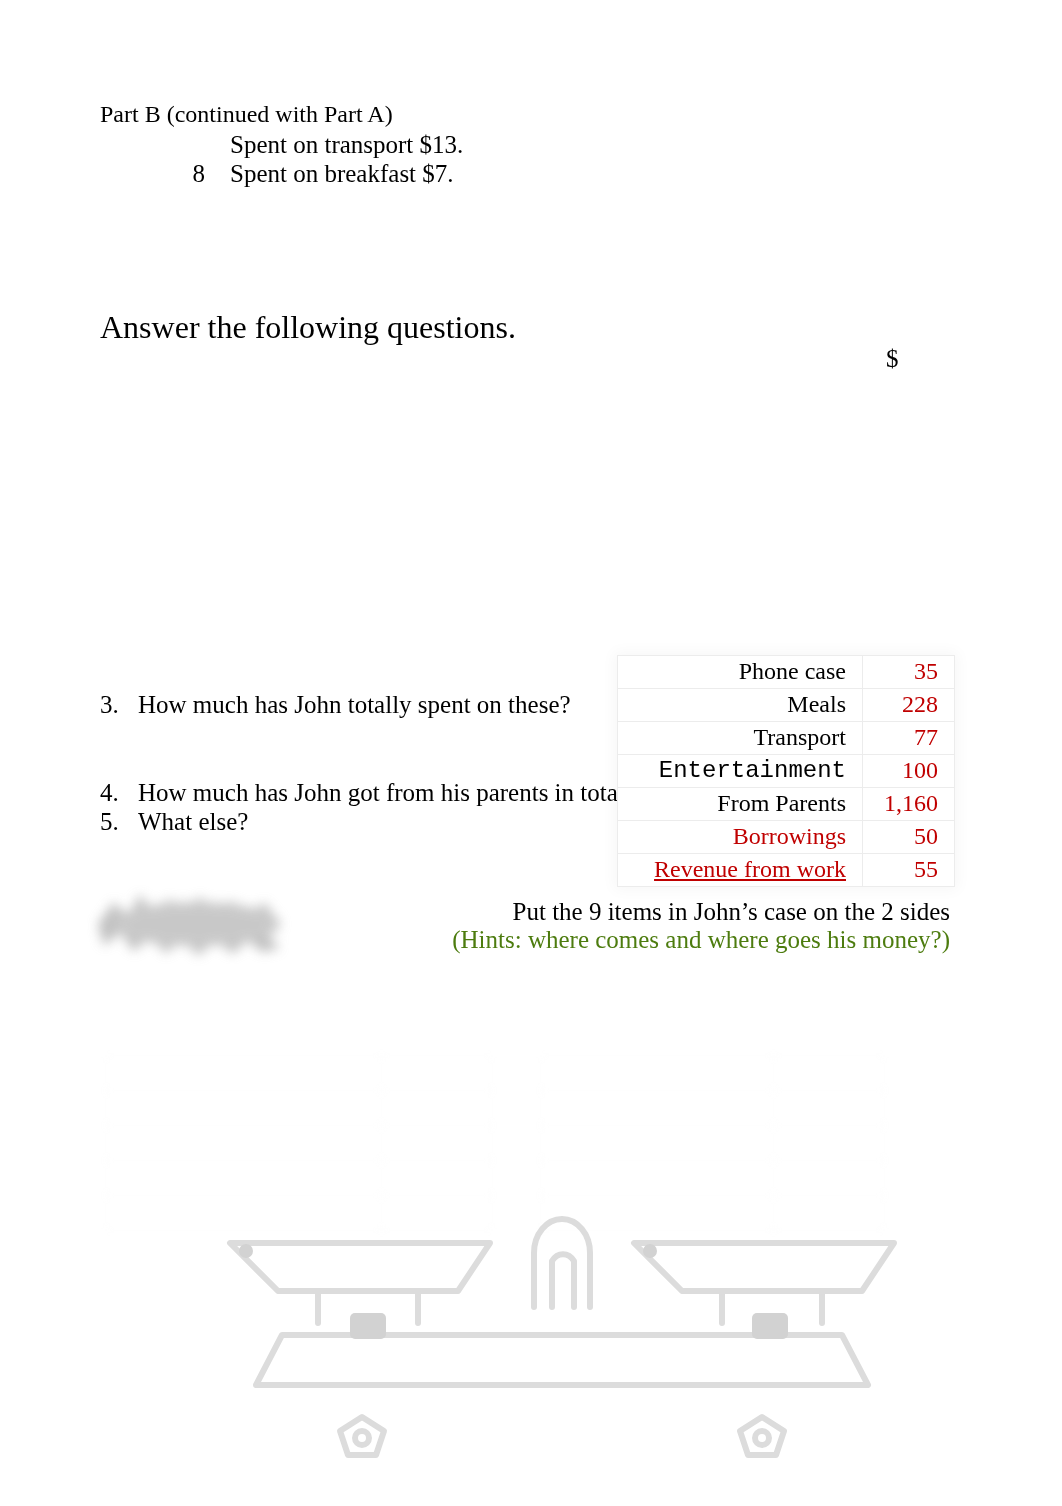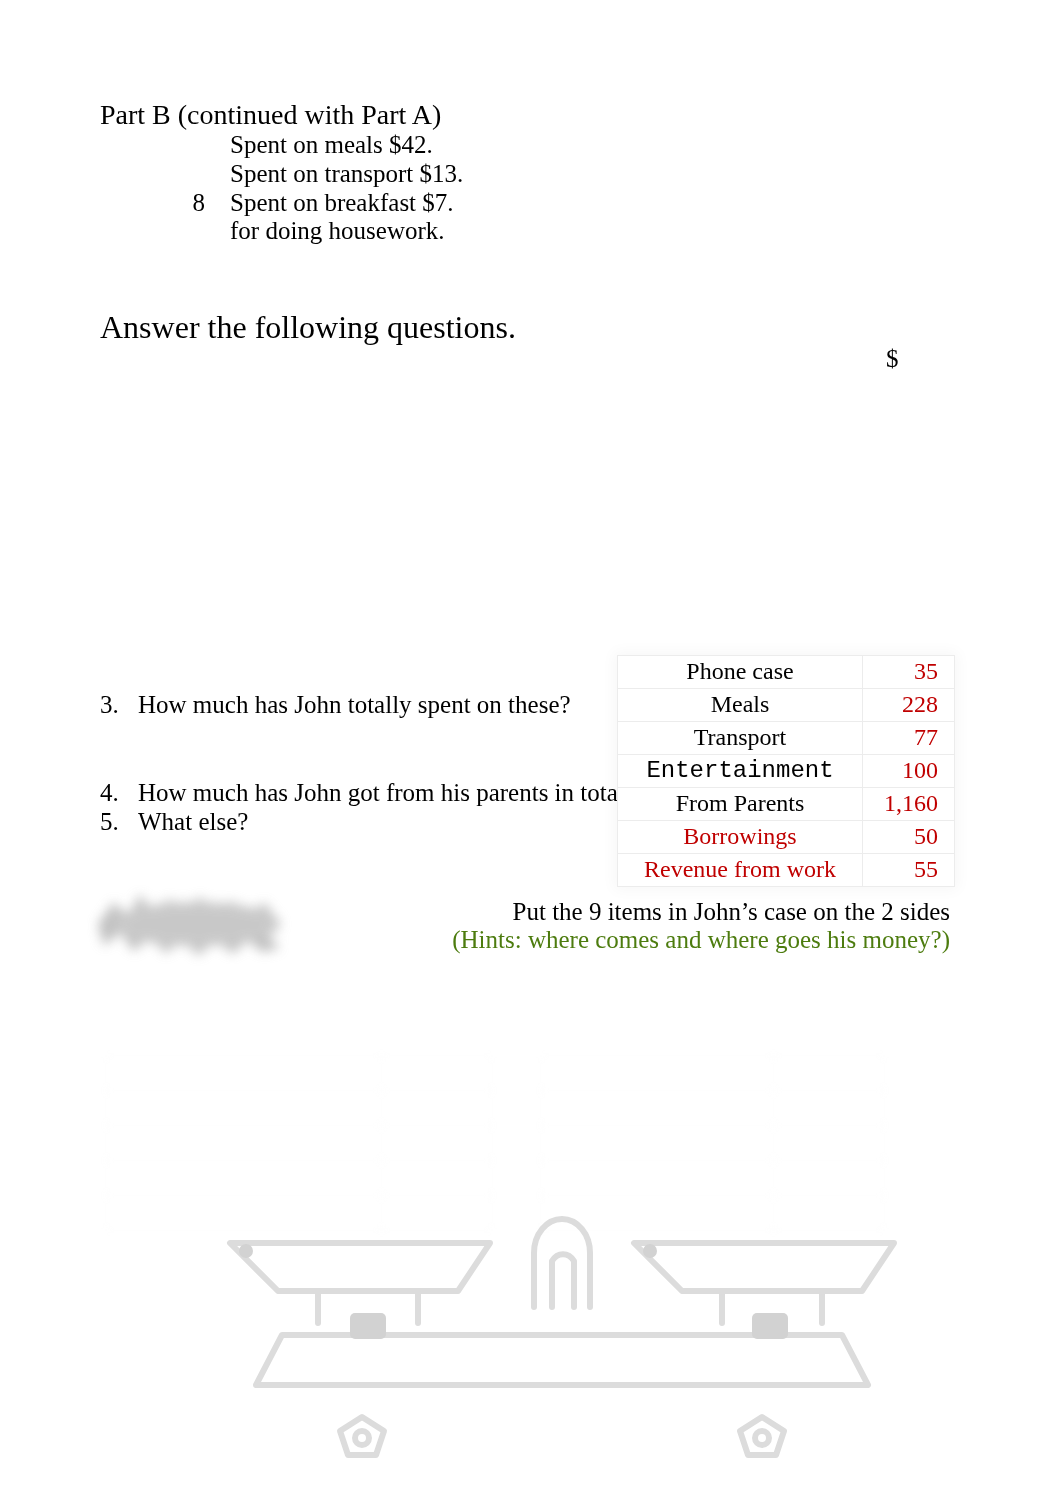--- a/index.html
+++ b/index.html
@@ -17,21 +17,21 @@
     height: 1506px;
     background: #ffffff;
     overflow: hidden;
   }
 
   
   .hdr-title {
     position: absolute;
     left: 100px;
     top: 100px;
-    font-size: 28px;
+    font-size: 24px;
     line-height: 29px;
     white-space: nowrap;
   }
   .journal {
     position: absolute;
     left: 100px;
     top: 131px;
     font-size: 25px;
     line-height: 28.8px;
   }
@@ -103,21 +103,21 @@
     background: #ffffff;
     box-shadow: 0 0 14px 3px rgba(0,0,0,0.035);
   }
   .items-table td {
     border: 1px solid #ececec;
     padding: 2px 16px 3px 16px;
     line-height: 27px;
     white-space: nowrap;
   }
   .items-table td.it-name {
-    text-align: center;
+    text-align: right;
     width: 212px;
   }
   .items-table td.it-val {
     text-align: right;
     color: #C00000;
   }
   .items-table tr.red td.it-name { color: #C00000; }
 
   
   .blob {
@@ -180,28 +180,26 @@
   }
 </style>
 </head>
 <body>
 
 <div id="page">
 
   <div class="hdr-title">Part B (continued with Part A)</div>
 
   <div class="journal">
-    <div class="j-sub">Spent on meals $42.</div>
     <div class="j-sub">Spent on transport $13.</div>
     <div class="j-row">
       <div class="j-month"></div>
       <div class="j-day">8</div>
       <div class="j-text">Spent on breakfast $7.</div>
     </div>
-    <div class="j-sub">for doing housework.</div>
   </div>
 
   <div class="answer-line">Answer the following questions.</div>
   <div class="dollar-mark">$</div>
 
   <div class="q-block" id="q3">
     <div class="q-row">
       <span class="q-num">3.</span>
       <span>How much has John totally spent on these?</span>
     </div>
@@ -238,21 +236,21 @@
       </tr>
       <tr>
         <td class="it-name" style="color: rgb(0, 0, 0);">From Parents</td>
         <td class="it-val">1,160</td>
       </tr>
       <tr class="red">
         <td class="it-name" style="color: rgb(192, 0, 0);">Borrowings</td>
         <td class="it-val">50</td>
       </tr>
       <tr class="red">
-        <td class="it-name" style="color: rgb(192, 0, 0);">Revenue from work</td>
+        <td class="it-name" style="color: rgb(192, 0, 0); text-decoration: underline;">Revenue from work</td>
         <td class="it-val">55</td>
       </tr>
     </tbody>
   </table>
 
   <svg class="blob" viewBox="0 0 232 104">
     <path d="M14,52 L30,30 L44,46 L56,22 L70,44 L86,26 L100,48 L116,24 L132,46 L148,28 L164,48
              L180,30 L196,52 L182,62 L196,76 L178,80 L164,68 L148,82 L132,66 L114,84 L98,64
              L82,82 L66,62 L50,80 L36,60 L20,74 Z" fill="#999999"></path>
     <ellipse cx="112" cy="52" rx="84" ry="22" fill="#a8a8a8"></ellipse>

